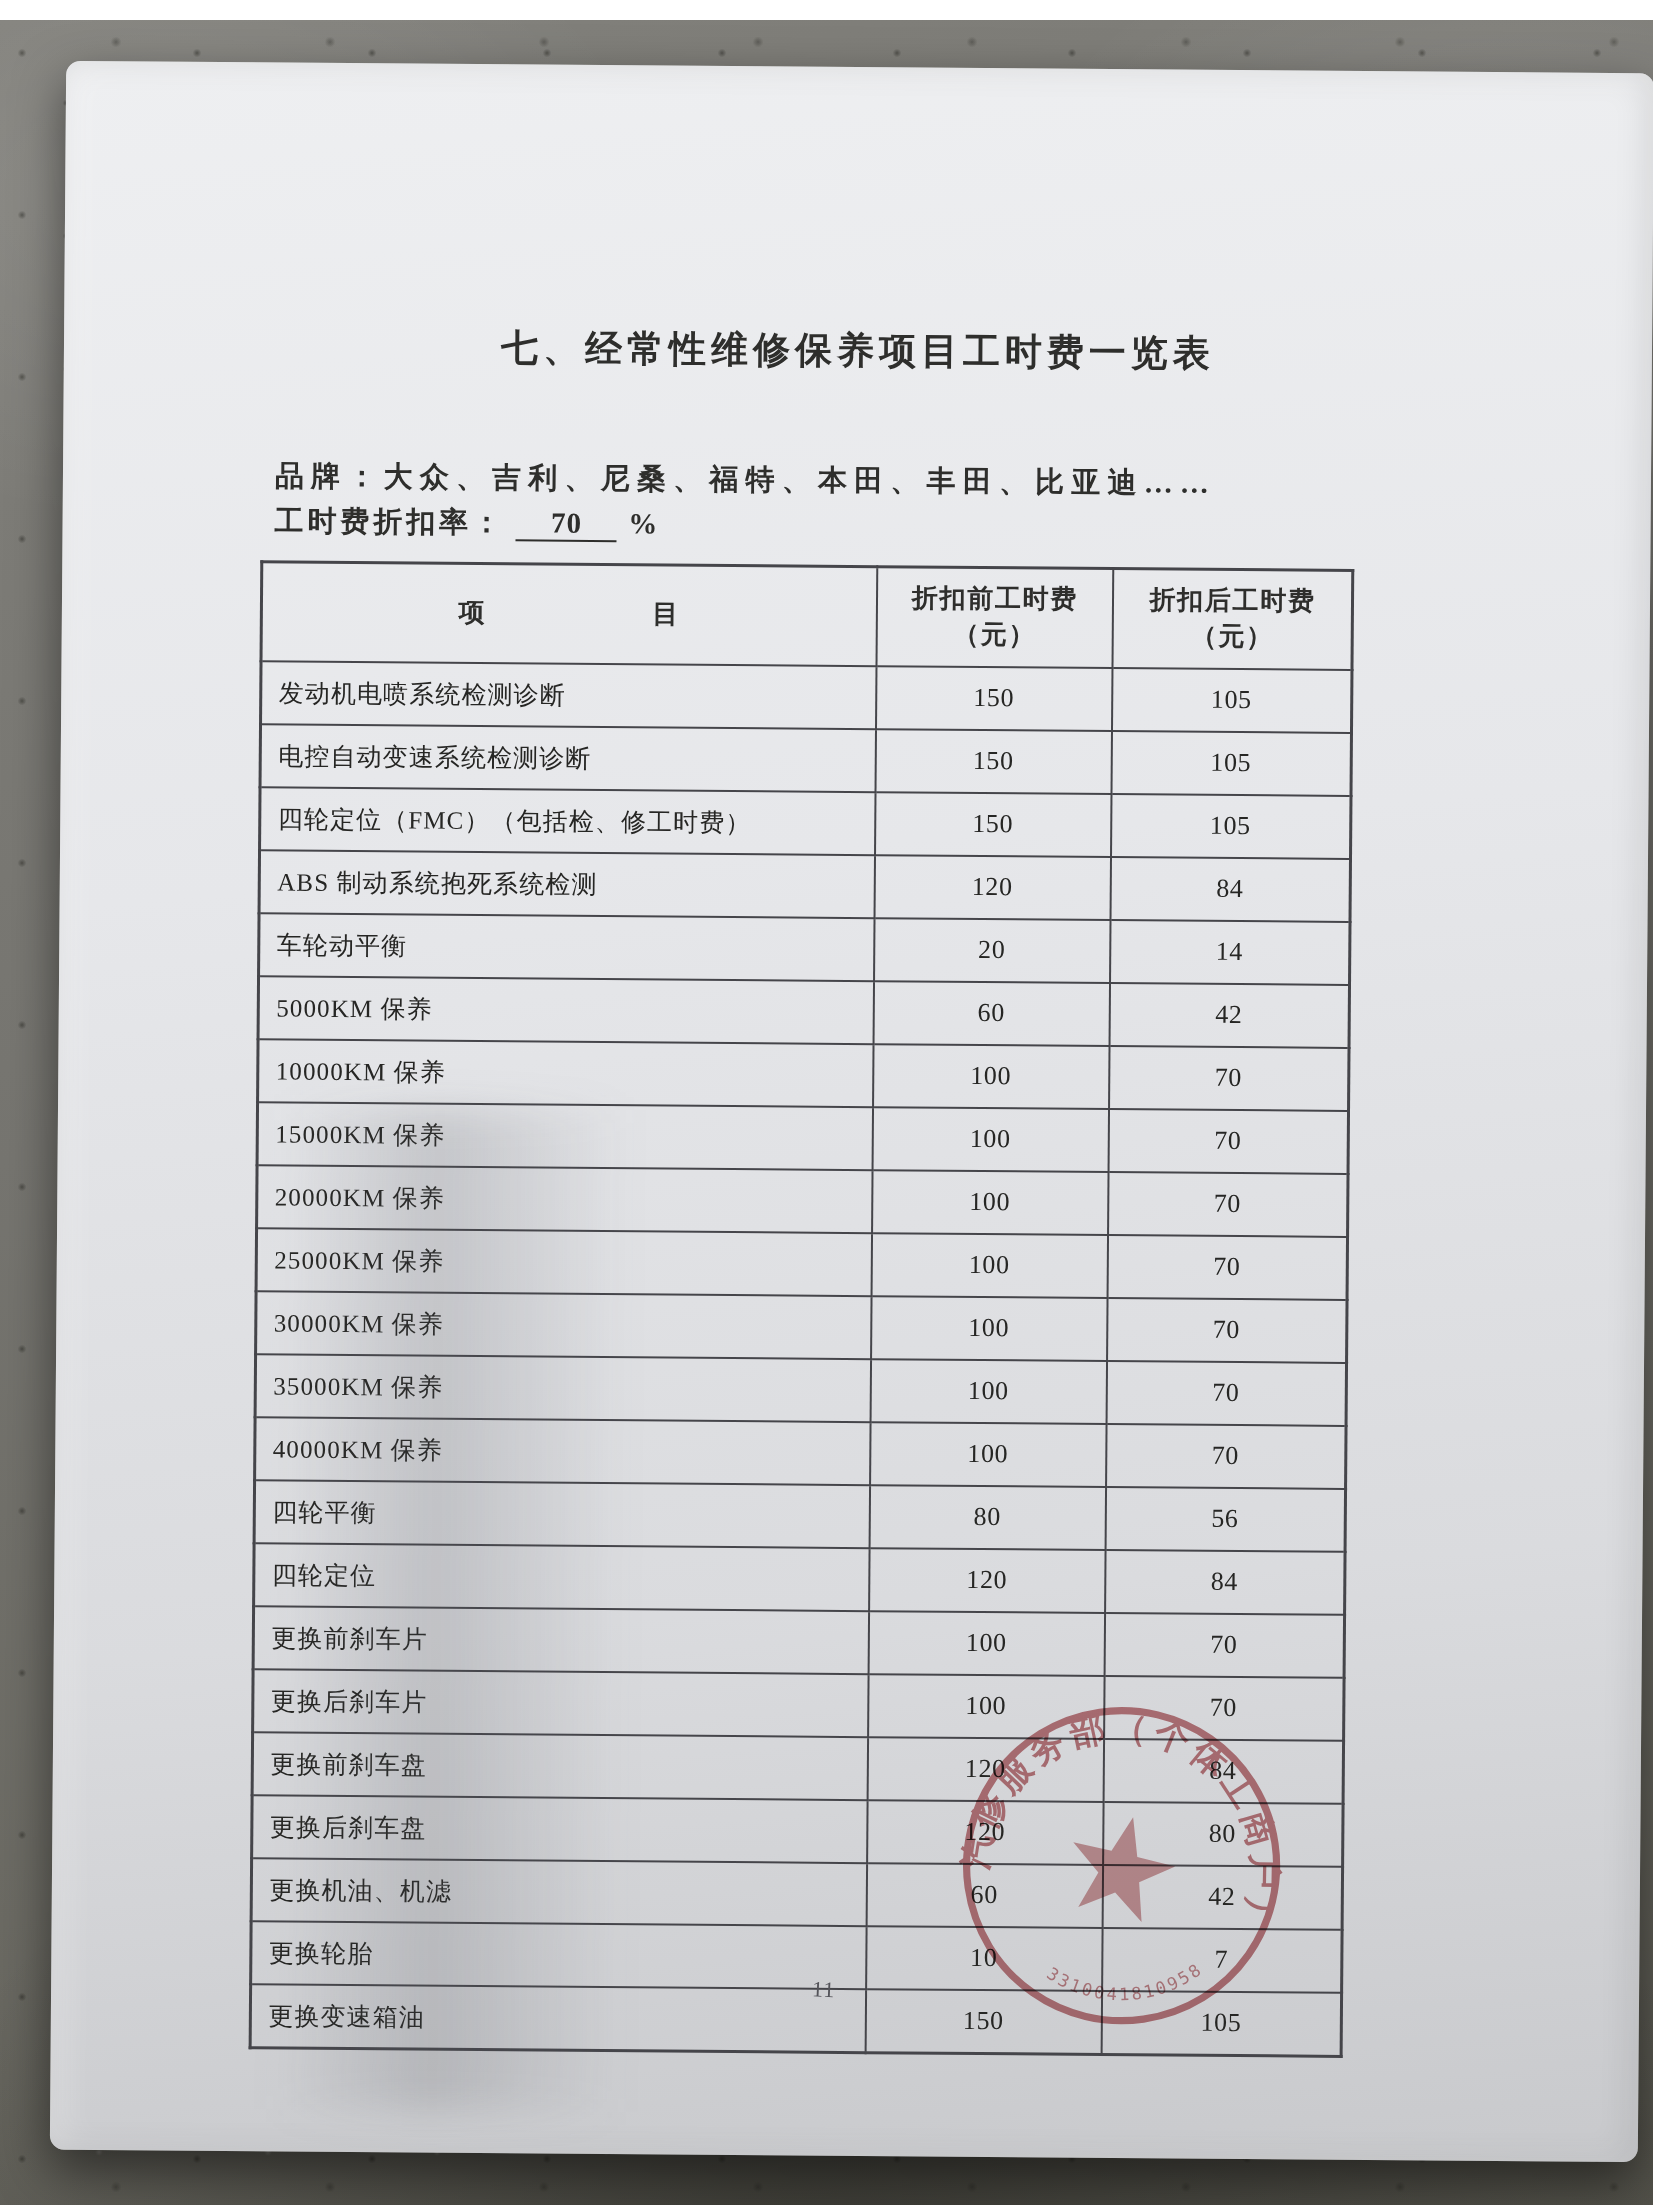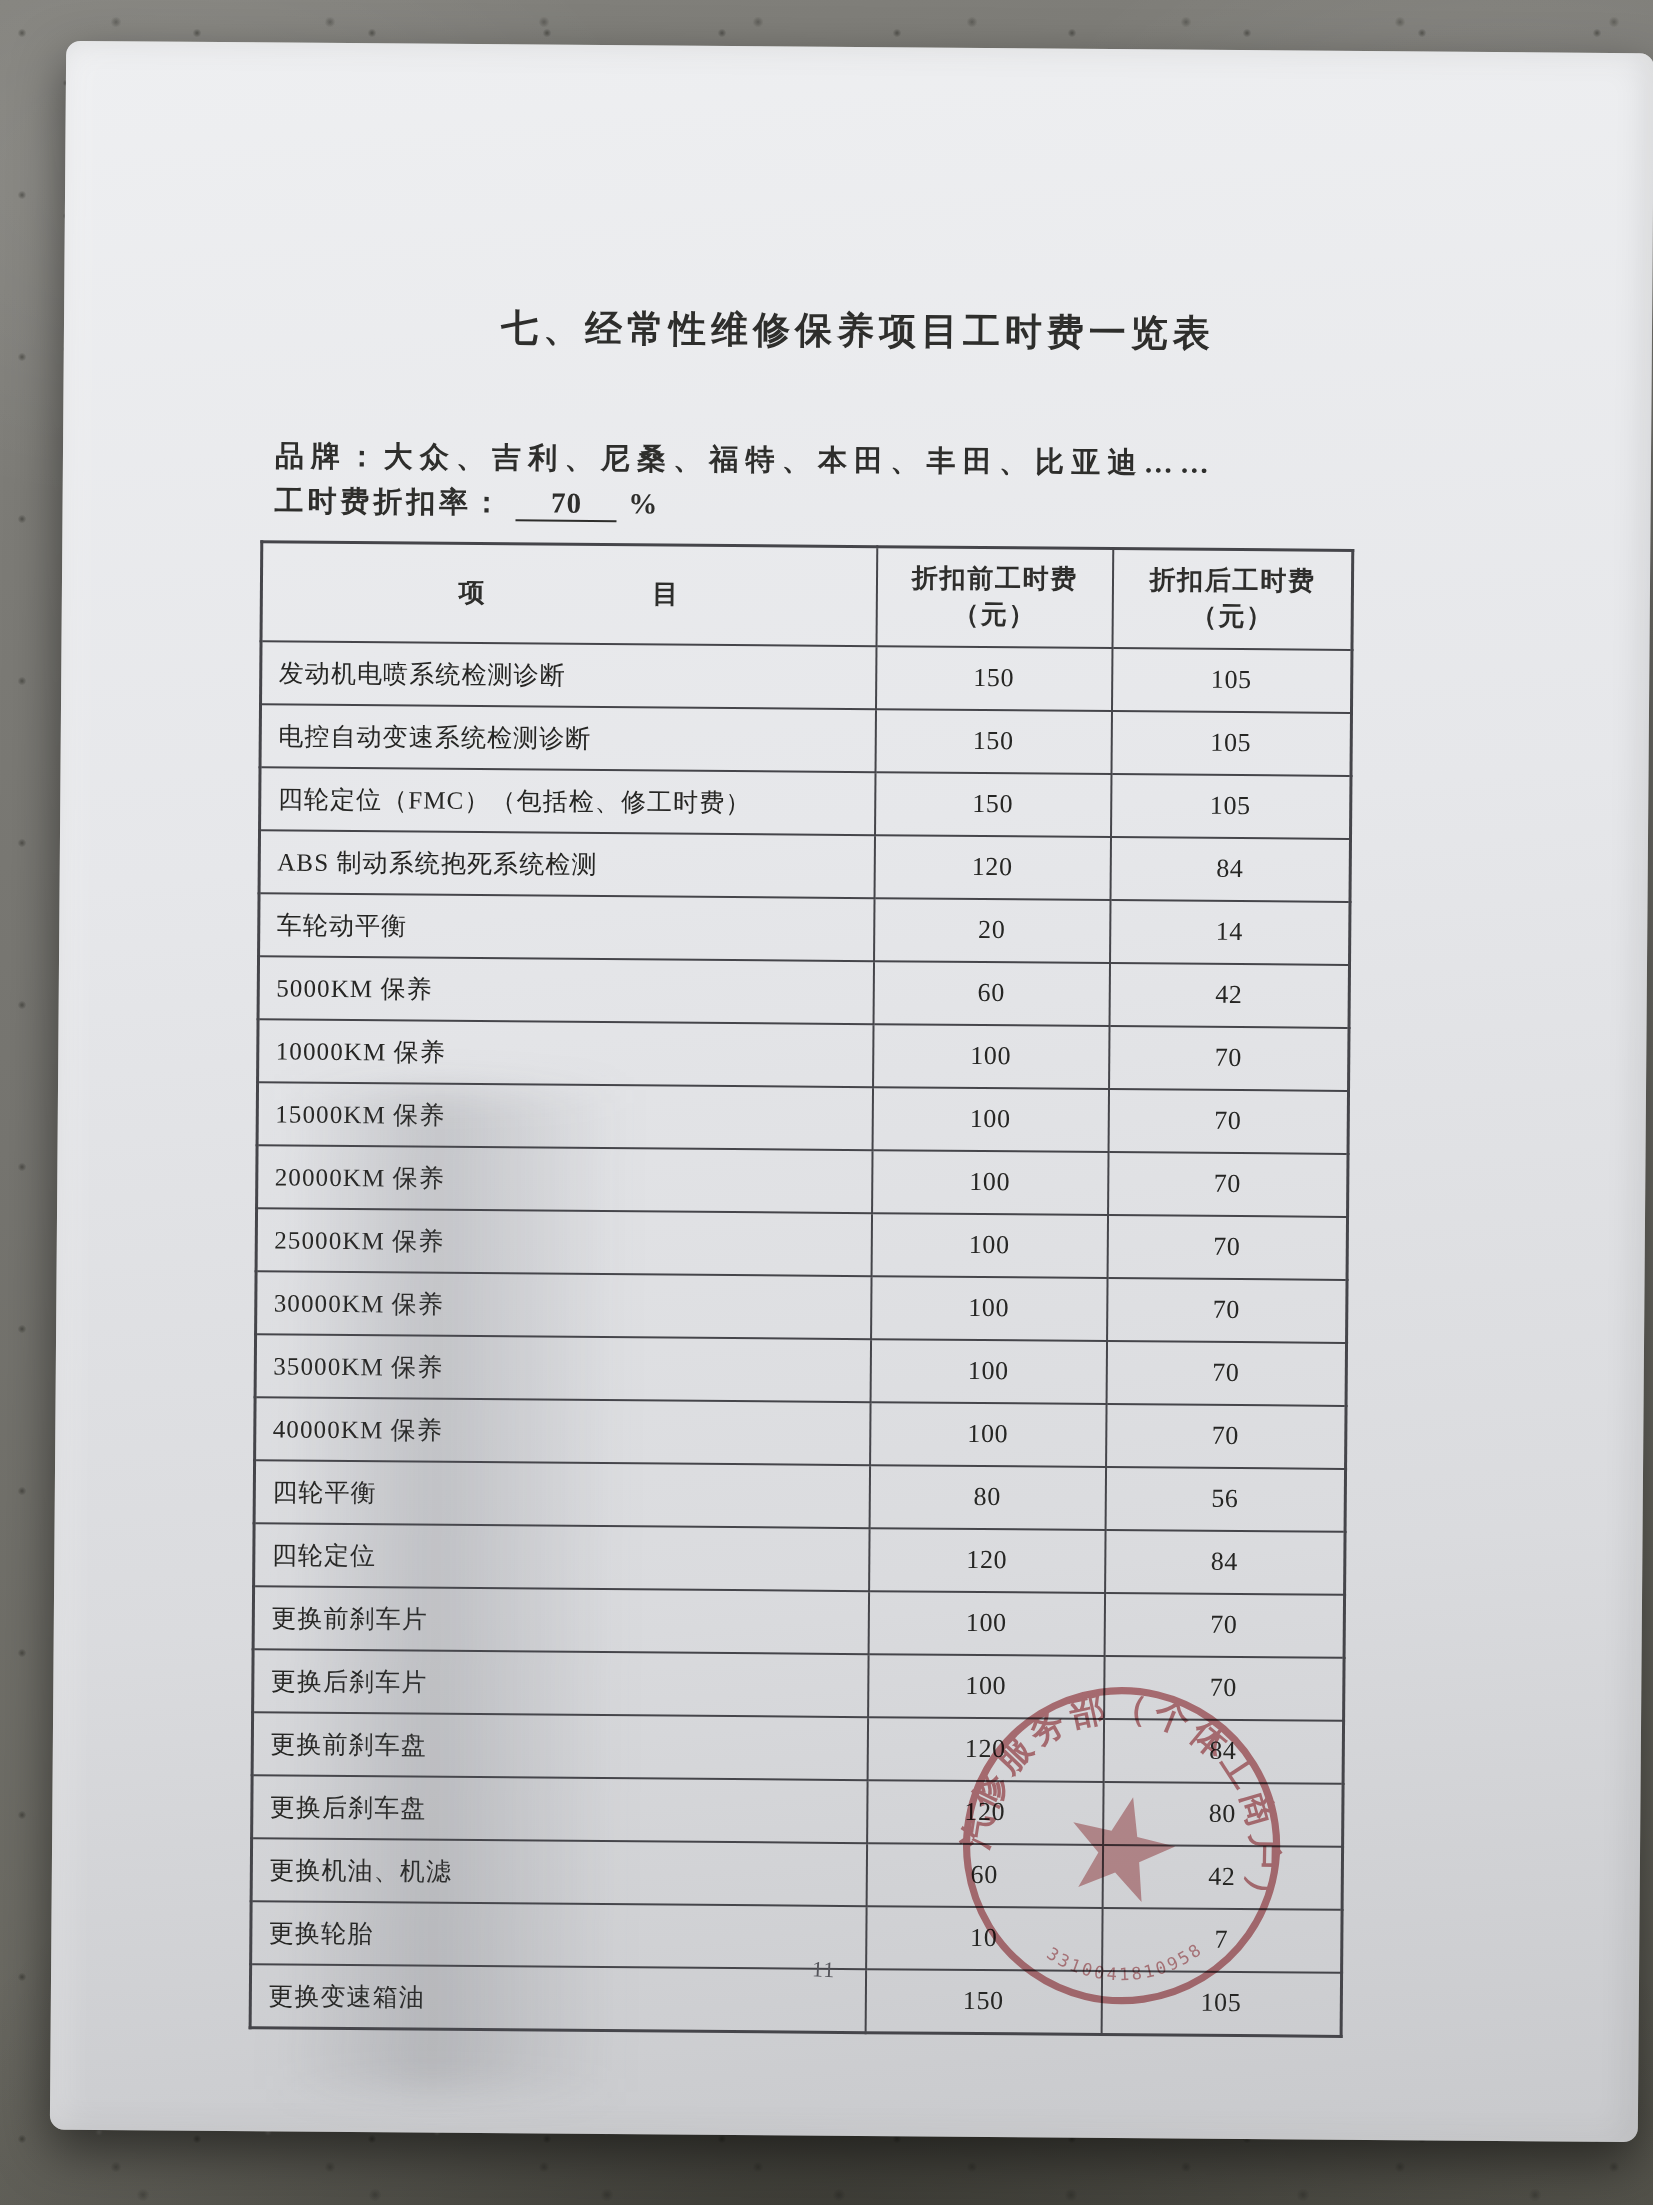--- a/index.html
+++ b/index.html
@@ -3,21 +3,21 @@
 <meta charset="utf-8">
 <style>
   :root{
     --paper:#e4e5e8; --ink:#2e2e2c; --border:#45454a; --stamp:#b5595e; --concrete:#787772;
   }
   html,body{margin:0;padding:0;}
   body{
     width:1654px;height:2205px;overflow:hidden;
     font-family:"Liberation Serif","DejaVu Serif",serif;
   }
-  .scene{position:absolute;inset:0;overflow:hidden;}
+  .scene{position:absolute;inset:0;overflow:hidden;margin-top:20px;}
   
   .concrete{
     position:absolute;inset:0;
     background:
       radial-gradient(circle 3.9px at 22px 33px, rgba(25,25,20,.45), transparent 4.4px),
       radial-gradient(circle 2.8px at 66px 83px, rgba(20,20,16,.40), transparent 3.3px),
       radial-gradient(circle 5px at 116px 22px, rgba(30,30,25,.35), transparent 5.5px),
       radial-gradient(circle 2.2px at 39px 121px, rgba(15,15,12,.45), transparent 2.8px),
       radial-gradient(circle 3.3px at 99px 143px, rgba(245,244,240,.16), transparent 3.9px),
       radial-gradient(circle 6px at 143px 105px, rgba(18,18,15,.28), transparent 6.6px),

